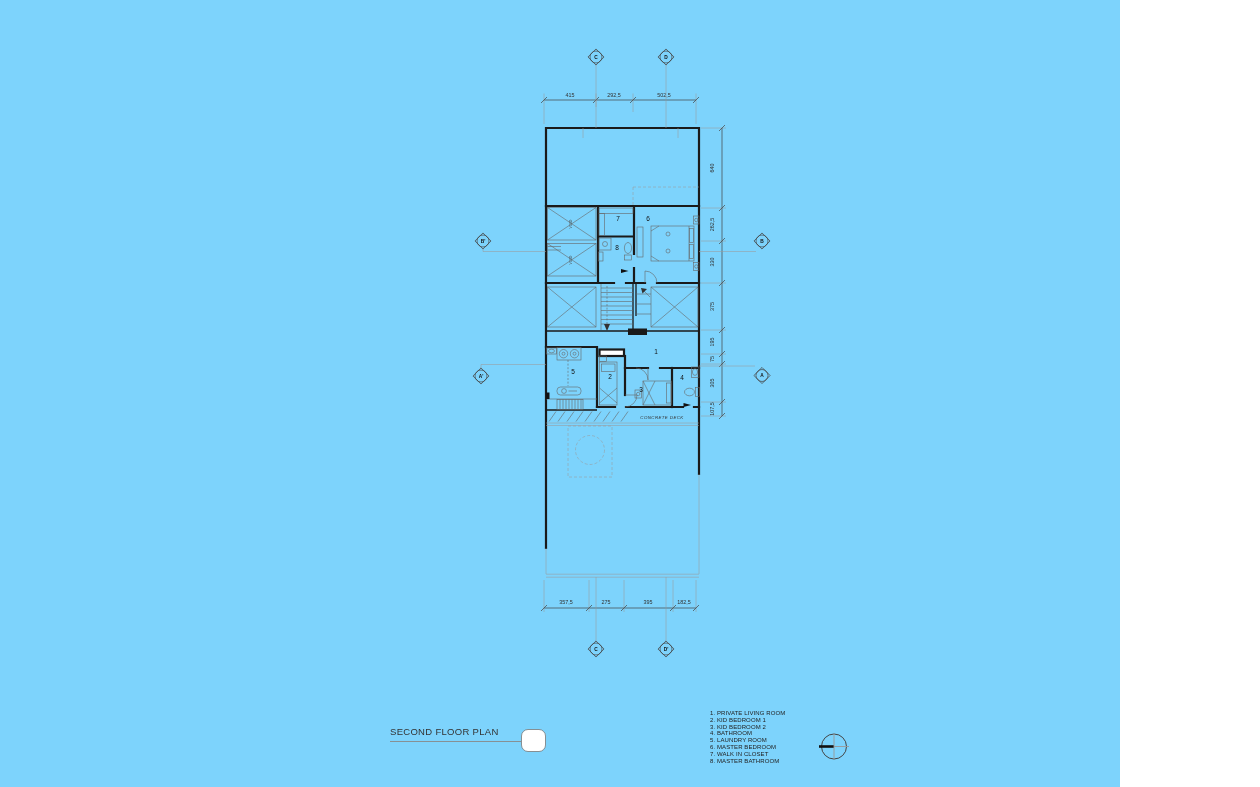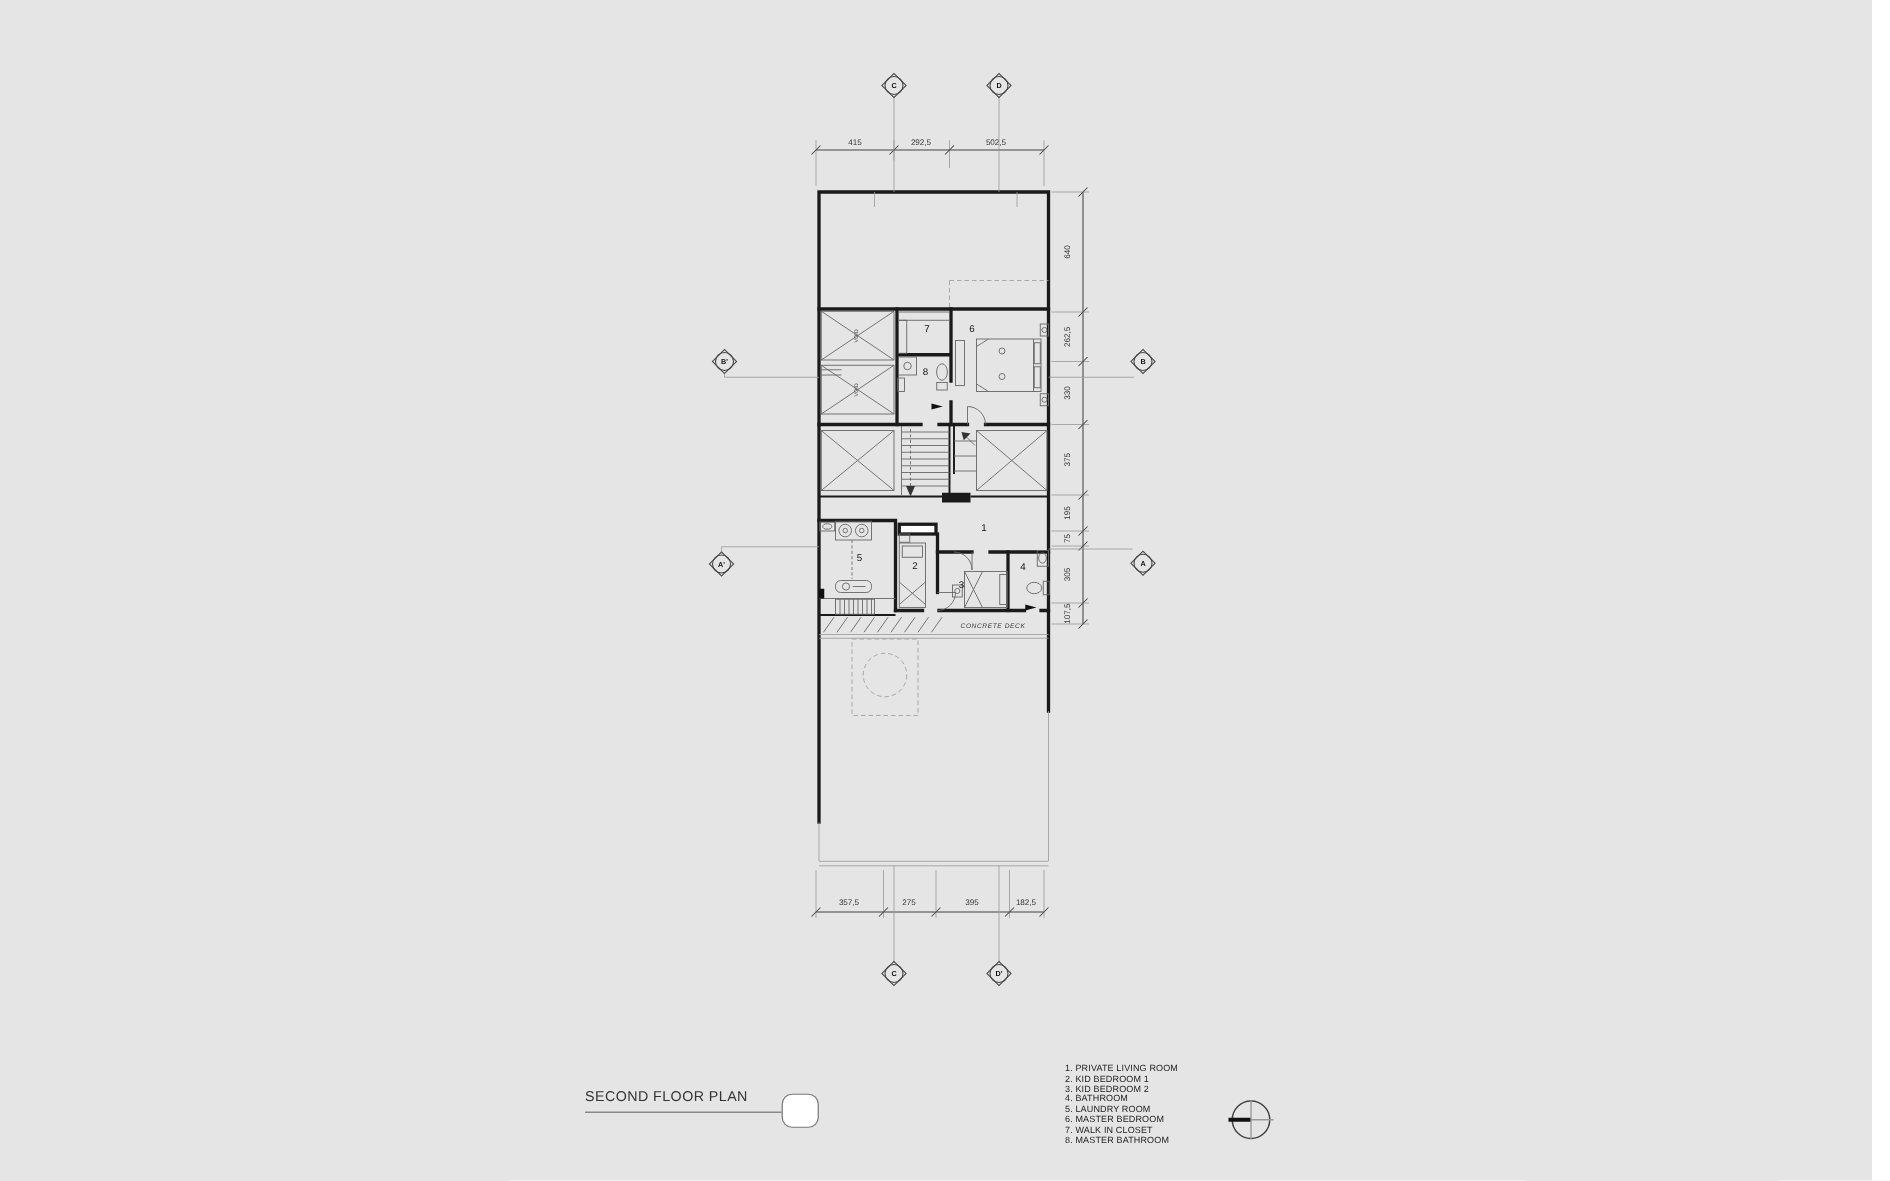--- a/index.html
+++ b/index.html
@@ -1,16 +1,16 @@
 <!DOCTYPE html>
 <html><head>
 <meta charset="utf-8">
 <style>
   html,body{margin:0;padding:0;background:#fff;}
-  .canvas{position:relative;width:1248px;height:787px;background:#e5e5e5;overflow:hidden;
+  .canvas{position:relative;width:1120px;height:787px;background:#7dd3fc;overflow:hidden;
           font-family:"Liberation Sans",sans-serif;}
   svg{position:absolute;left:0;top:0;}
   
   .w2{stroke:#1a1a1a;stroke-width:2.2;fill:none;stroke-linecap:square}
   .w1{stroke:#1a1a1a;stroke-width:1.3;fill:none}
   .t {stroke:#666;stroke-width:.6;fill:none}
   .g {stroke:#9a9a9a;stroke-width:.55;fill:none}
   .d {stroke:#444;stroke-width:.7;fill:none}
   .dash{stroke-dasharray:3 2}
   .dash2{stroke-dasharray:2 1.6}

